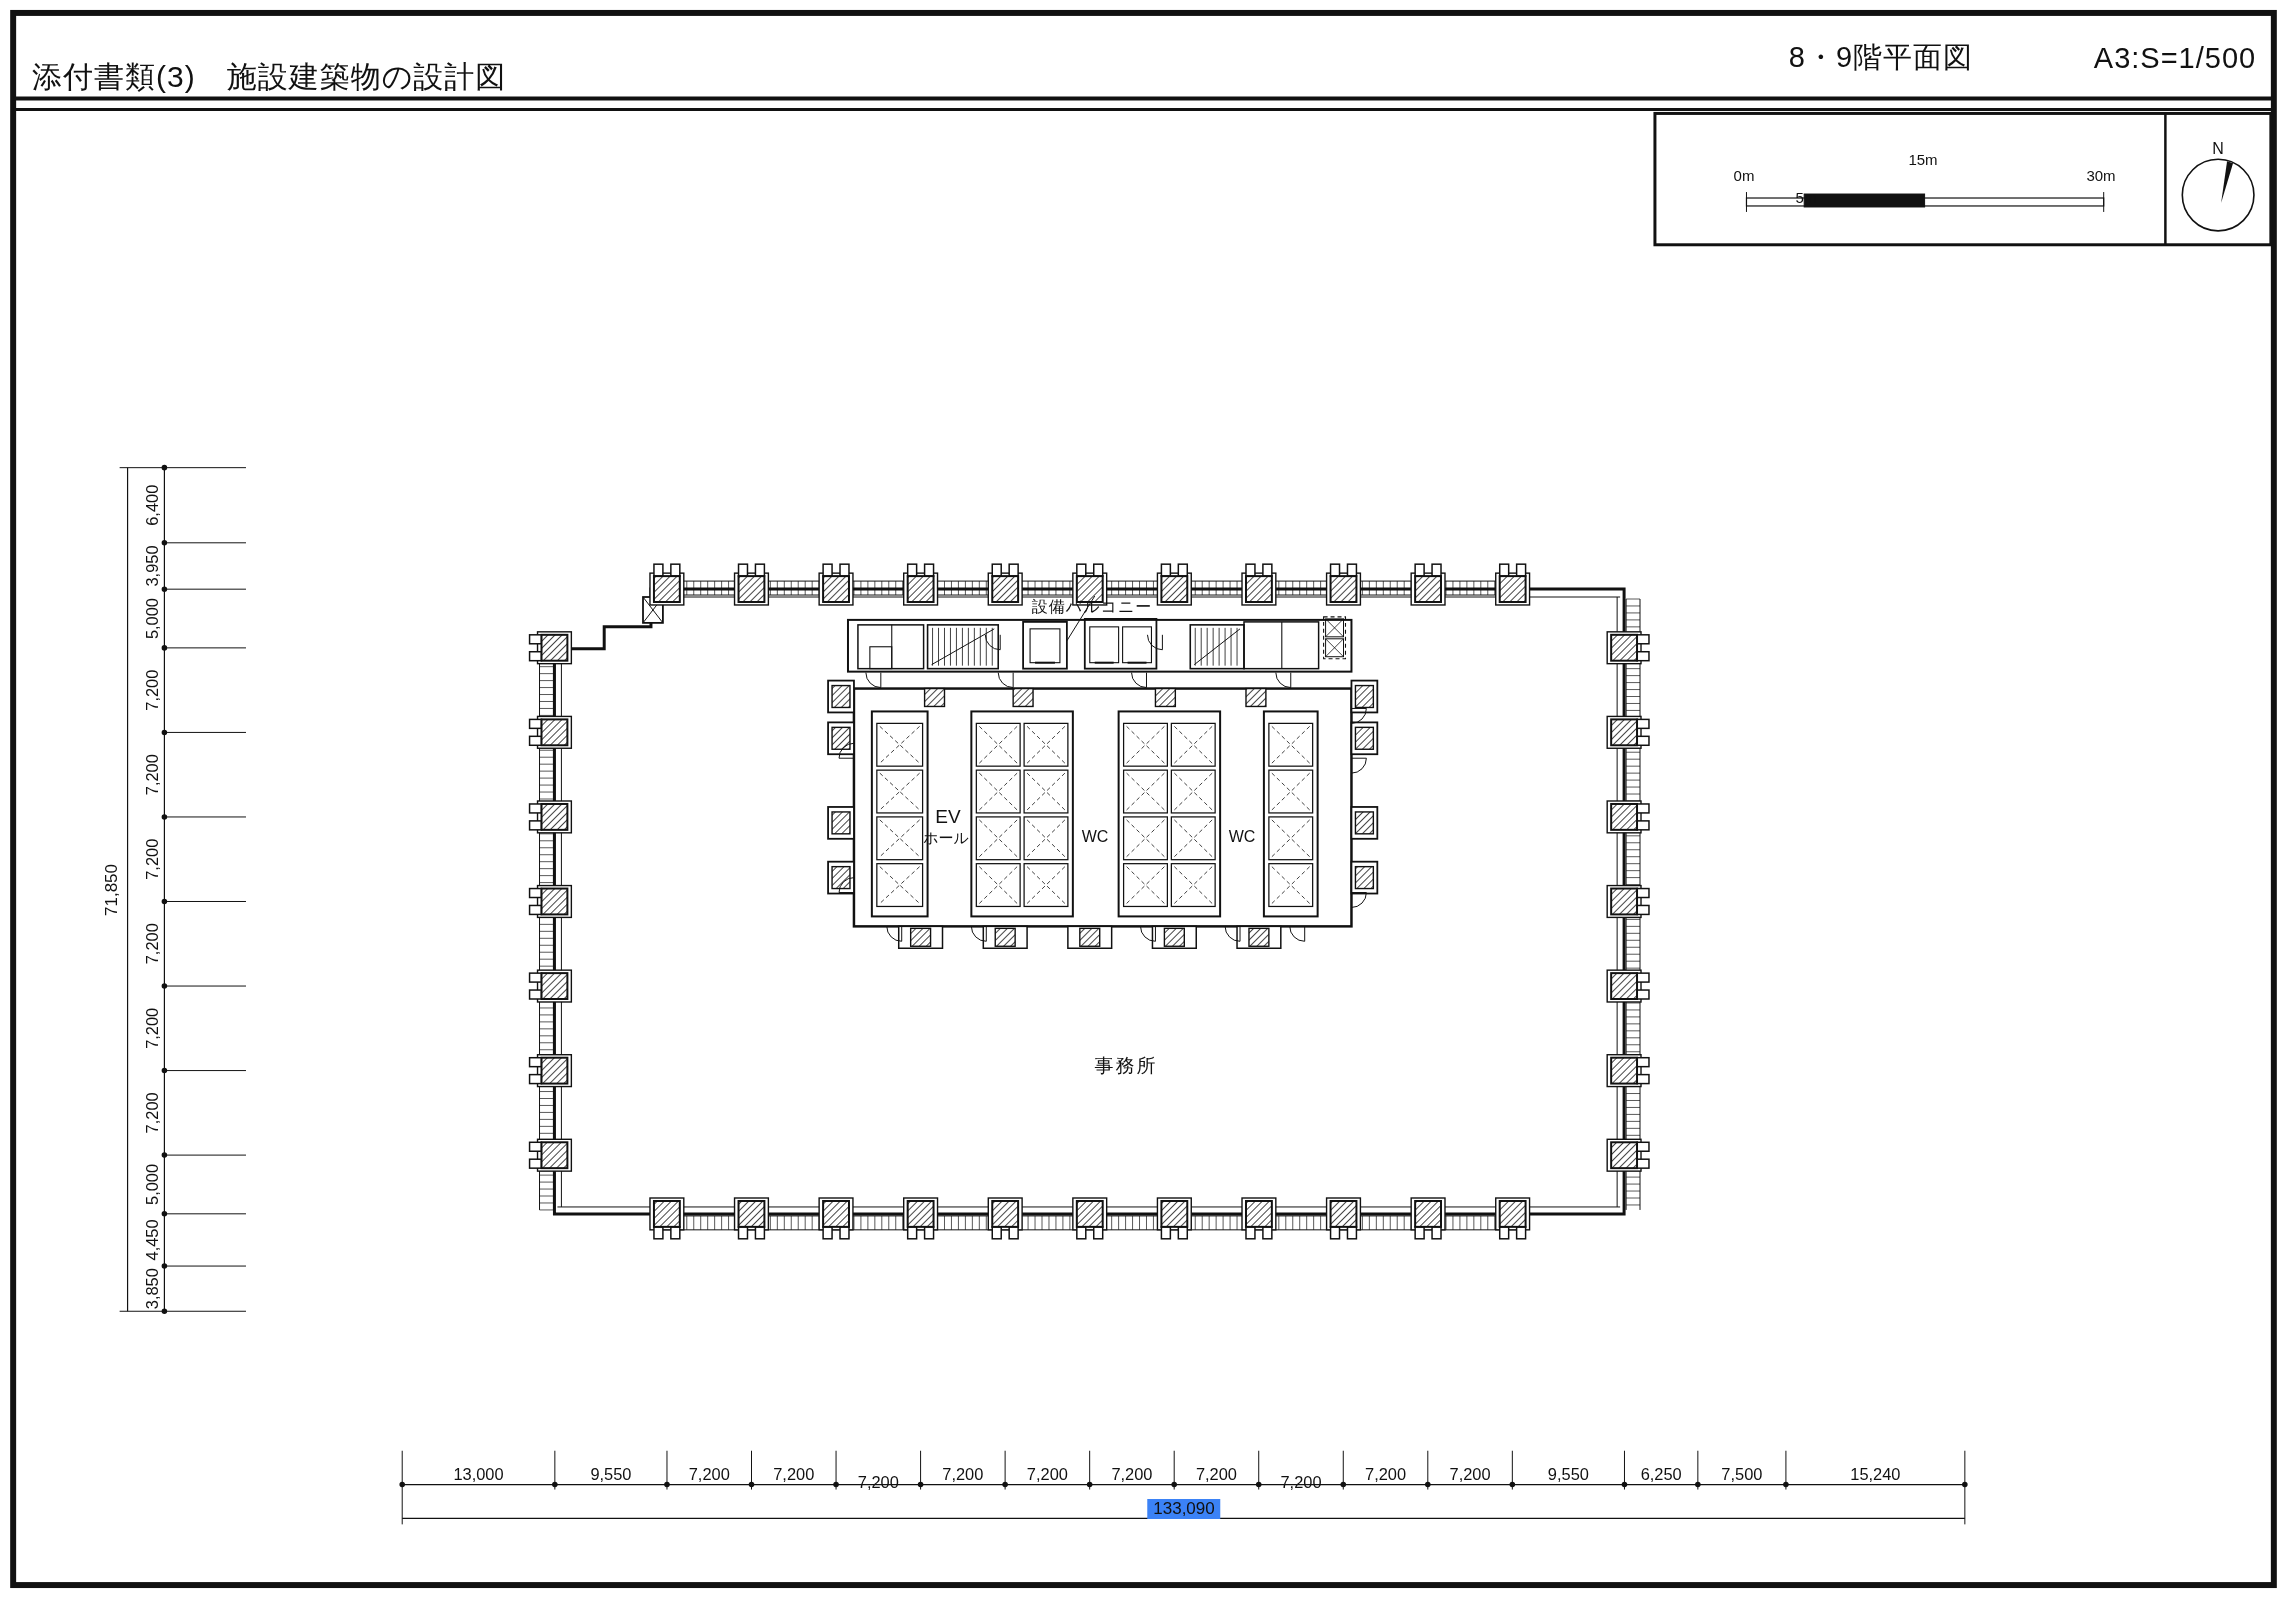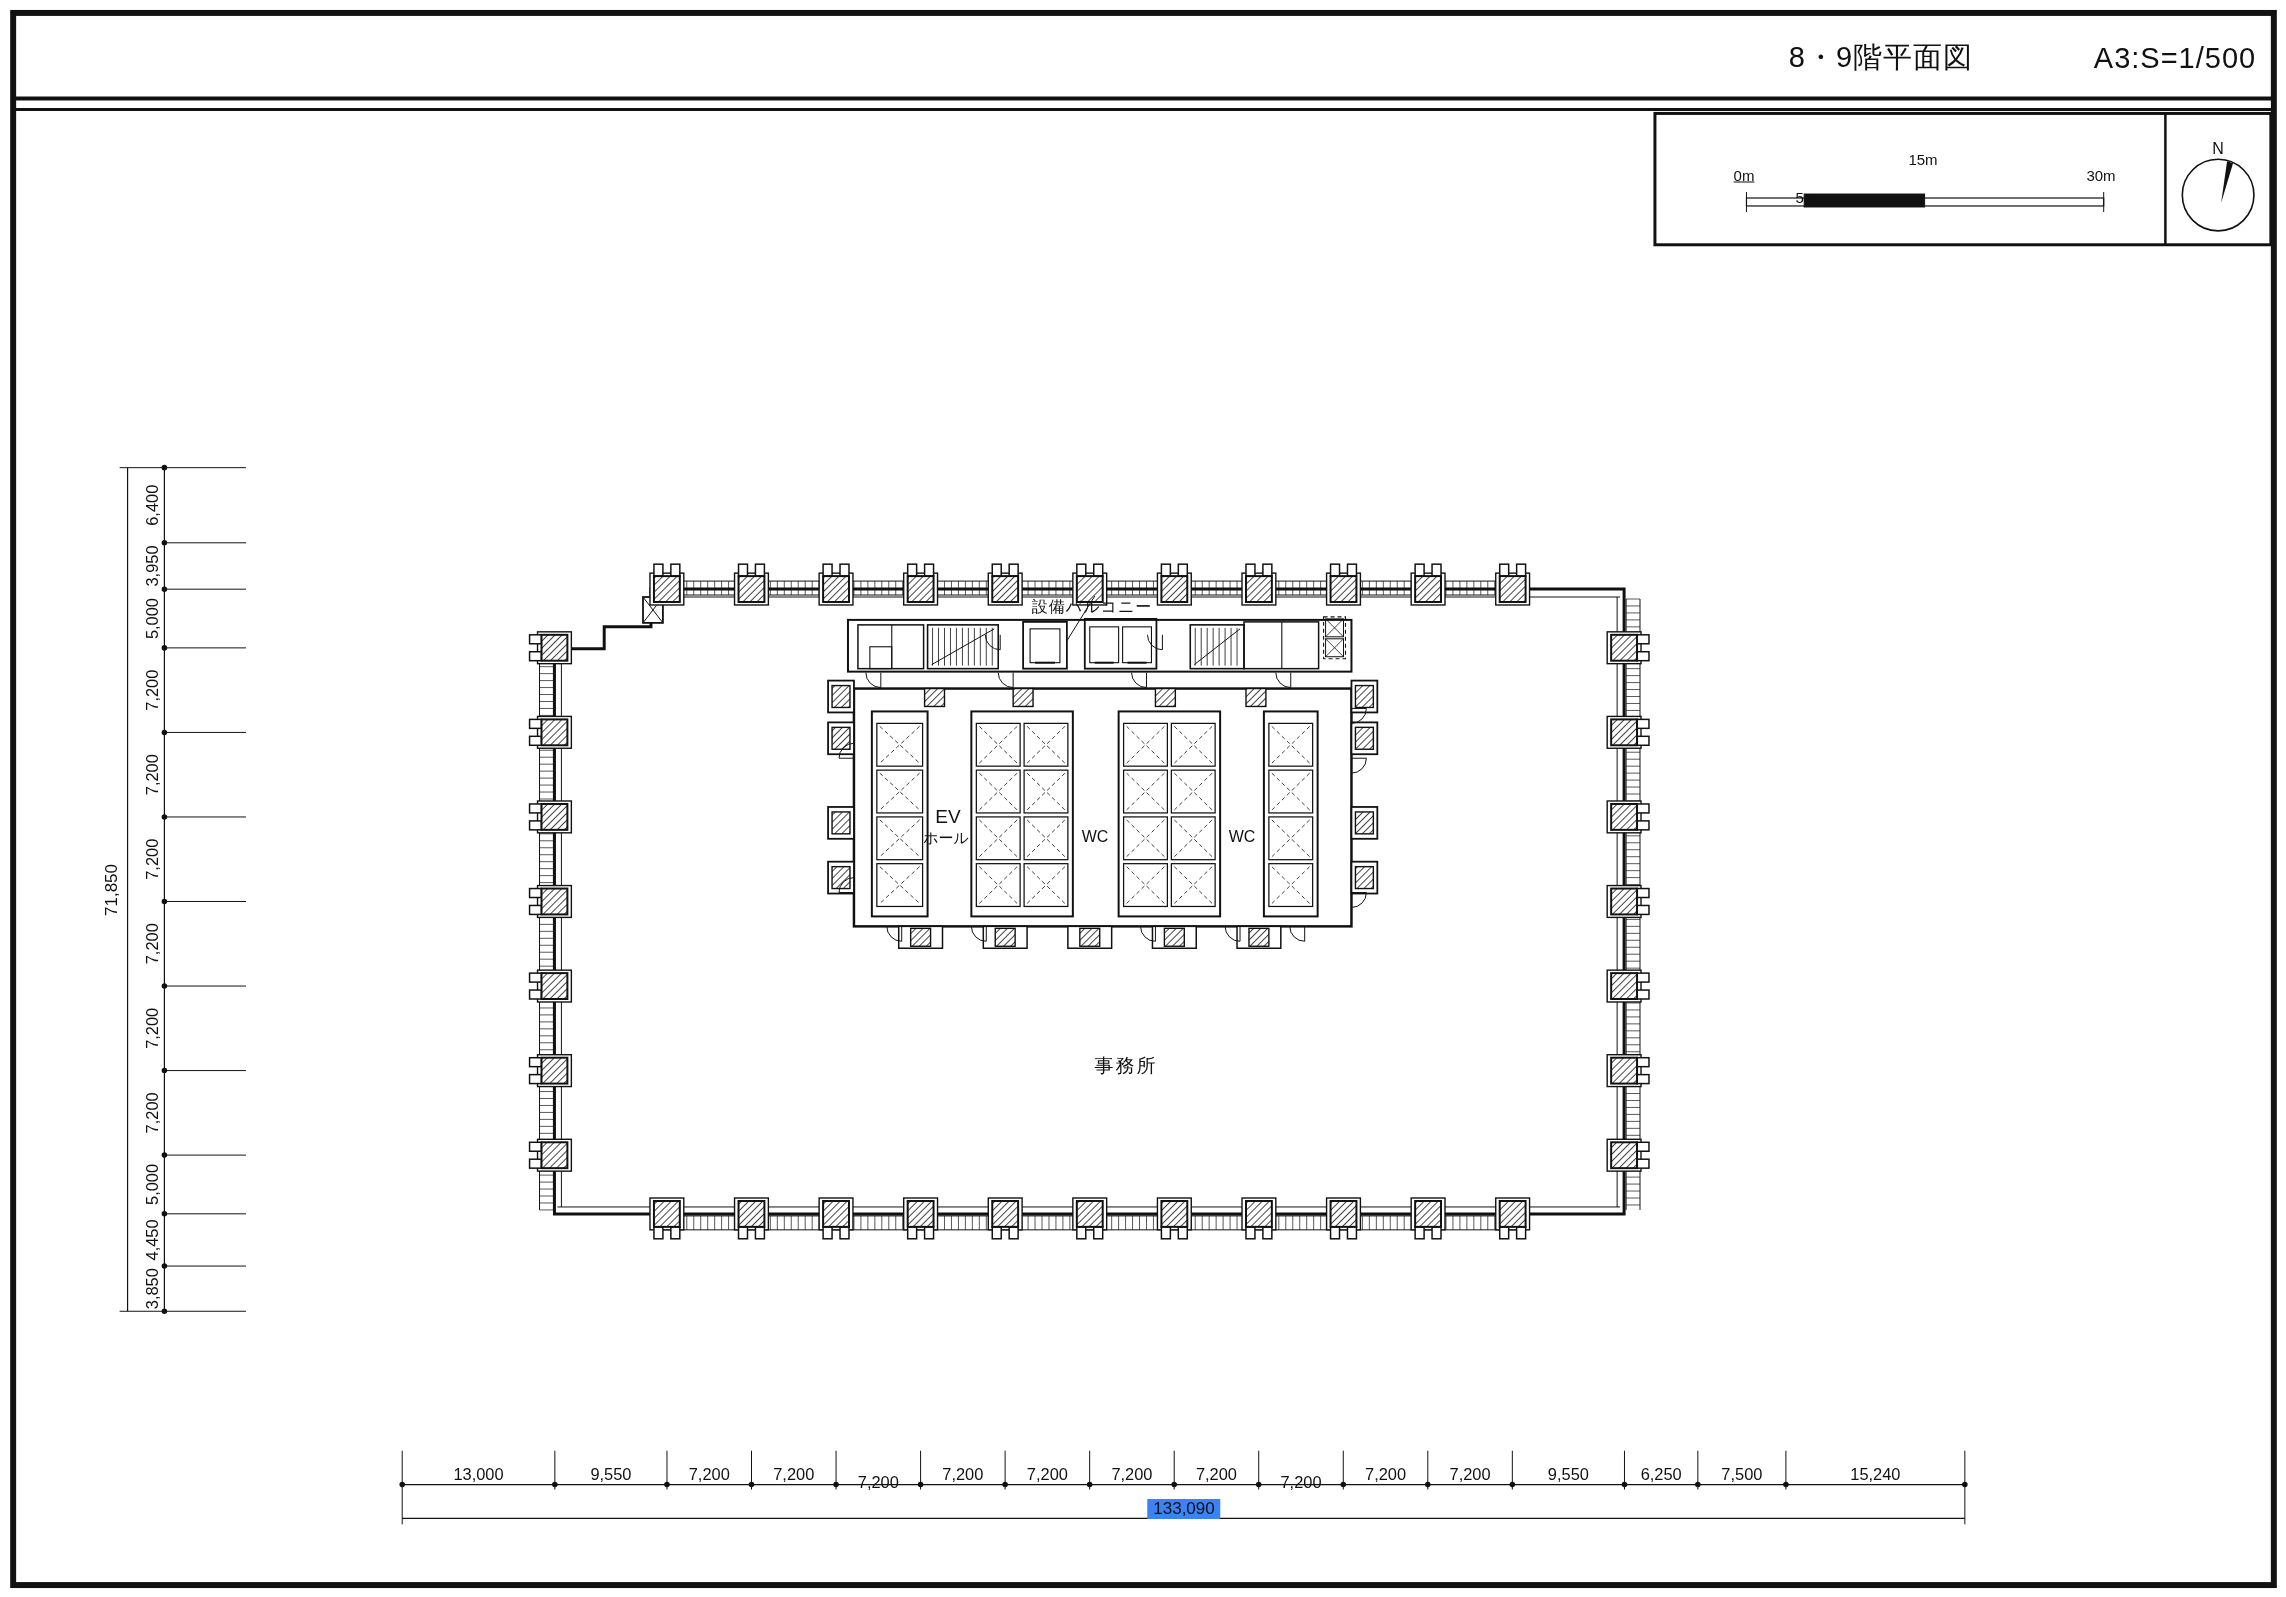--- a/index.html
+++ b/index.html
@@ -922,24 +922,25 @@
         <text x="159" y="863.5300000000001" font-size="16.5" text-anchor="middle" transform="rotate(-90 159 863.5300000000001)">7,200</text>
         <text x="159" y="948.4900000000001" font-size="16.5" text-anchor="middle" transform="rotate(-90 159 948.4900000000001)">7,200</text>
         <text x="159" y="1033.45" font-size="16.5" text-anchor="middle" transform="rotate(-90 159 1033.45)">7,200</text>
         <text x="159" y="1118.41" font-size="16.5" text-anchor="middle" transform="rotate(-90 159 1118.41)">7,200</text>
         <text x="159" y="1190.39" font-size="16.5" text-anchor="middle" transform="rotate(-90 159 1190.39)">5,000</text>
         <text x="159" y="1246.145" font-size="16.5" text-anchor="middle" transform="rotate(-90 159 1246.145)">4,450</text>
         <text x="159" y="1295.1150000000002" font-size="16.5" text-anchor="middle" transform="rotate(-90 159 1295.1150000000002)">3,850</text>
       </g>
   </svg>
 
+  <div class="lbl t-title" style="transform:none;">添付書類(3)　施設建築物の設計図</div>
   <div class="lbl t-sheet">8・9階平面図</div>
   <div class="lbl t-scalenote">A3:S=1/500</div>
 
-  <div class="lbl s-lbl" style="left:1744px;top:175px;text-decoration:underline;">0m</div>
+  <div class="lbl s-lbl" style="left:1744px;top:175px;">0m</div>
   <div class="lbl s-lbl" style="left:1806px;top:182px;margin-top:15px;">5m</div>
   <div class="lbl s-lbl" style="left:1923px;top:159px;">15m</div>
   <div class="lbl s-lbl" style="left:2101px;top:175px;">30m</div>
   <div class="lbl north-lbl">N</div>
 
   <div class="lbl p-balcony">設備バルコニー</div>
   <div class="lbl p-ev1">EV</div>
   <div class="lbl p-ev2">ホール</div>
   <div class="lbl p-wc1">WC</div>
   <div class="lbl p-wc2">WC</div>

